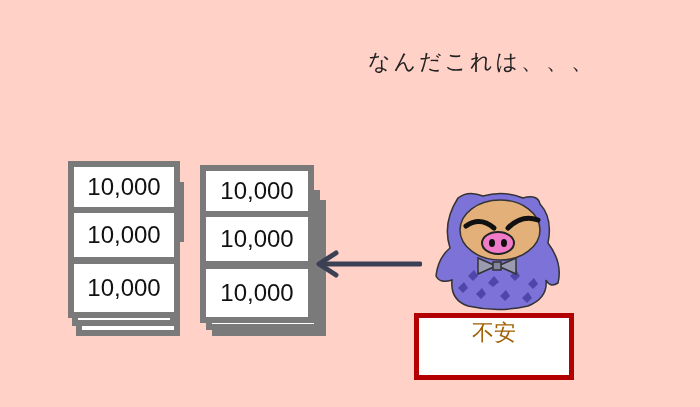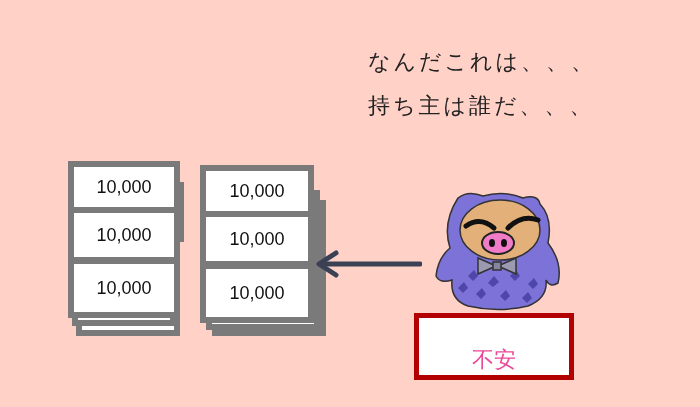--- a/index.html
+++ b/index.html
@@ -17,40 +17,39 @@
   .thoughts div { height: 44px; }
 
   .stack { position: absolute; }
   .sheet {
     position: absolute; background: #fff; border: 6px solid #7a7a7a;
     box-sizing: border-box;
   }
   .bill {
     position: absolute; background: #fff; border: 6px solid #7a7a7a;
     box-sizing: border-box; display: flex; align-items: center; justify-content: center;
-    font-family: "Liberation Sans", sans-serif; font-size: 18px; color: #111;
+    font-family: "Liberation Sans", sans-serif; font-size: 24px; color: #111;
   }
 
   .arrow { position: absolute; left: 312px; top: 250px; width: 110px; height: 28px; }
 
   .pig { position: absolute; left: 428px; top: 188px; width: 140px; height: 125px; }
 
   .anxiety-box {
     position: absolute; left: 414px; top: 313px; width: 160px; height: 67px;
     box-sizing: border-box; border: 5px solid #B30000; background: #fff;
-    display: flex; align-items: flex-end; justify-content: center;
-    font-size: 22px; color: #ec4899;
+    display: flex; align-items: flex-start; justify-content: center;
+    font-size: 22px; color: #a16207;
   }
 </style>
 </head>
 <body>
 
 <div class="thoughts">
   <div>なんだこれは、、、</div>
-  <div>持ち主は誰だ、、、</div>
 </div>
 
 <div class="stack" style="left:0;top:0;">
   <div class="sheet" style="left:76px;top:304px;width:104px;height:32px;"></div>
   <div class="sheet" style="left:72px;top:296px;width:104px;height:30px;"></div>
   <div class="sheet" style="left:80px;top:182px;width:104px;height:60px;"></div>
   <div class="bill" style="left:68px;top:161px;width:112px;height:52px;">10,000</div>
   <div class="bill" style="left:68px;top:207px;width:112px;height:56px;">10,000</div>
   <div class="bill" style="left:68px;top:258px;width:112px;height:60px;">10,000</div>
 </div>

